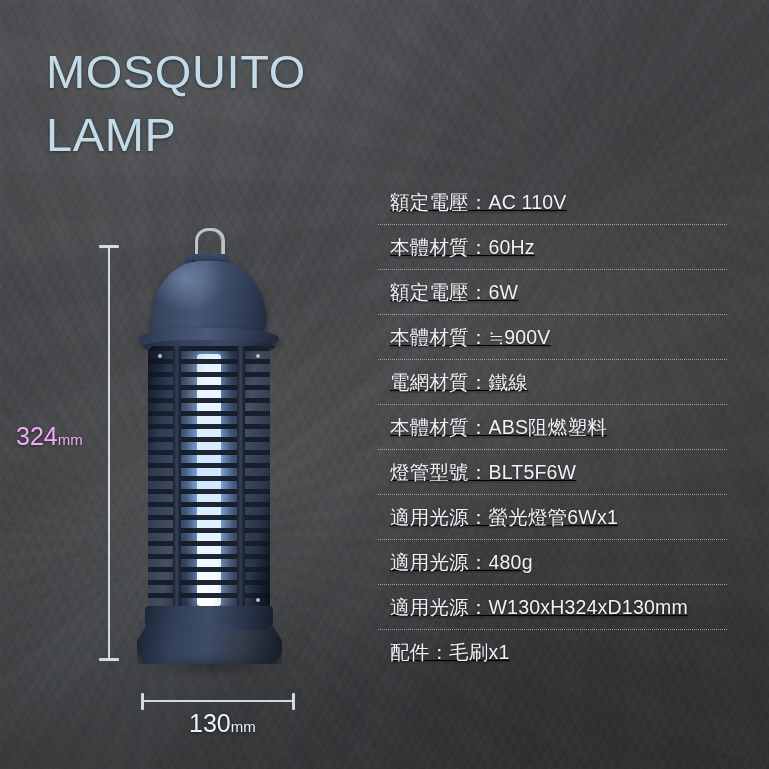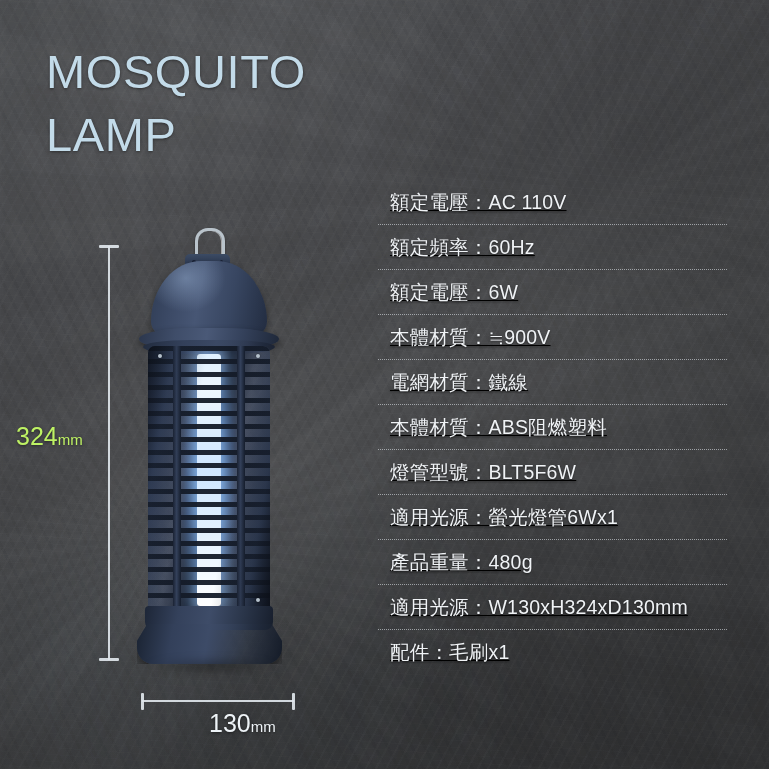--- a/index.html
+++ b/index.html
@@ -269,21 +269,21 @@
     background: #dfe6ec;
     opacity: 0.92;
     border-radius: 1px;
   }
   .dim-v-cap.top { top: 245px; }
   .dim-v-cap.bot { top: 658px; }
   .dim-v-label {
     position: absolute;
     left: 16px;
     top: 422px;
-    color: #bef264;
+    color: #f0abfc;
     white-space: nowrap;
     text-shadow: 0 1px 3px rgba(0,0,0,0.5);
   }
   .dim-v-label .num { font-size: 25px; }
   .dim-v-label .unit { font-size: 15px; }
 
   .dim-h-line {
     position: absolute;
     left: 142px;
     top: 700px;
@@ -304,21 +304,21 @@
   .dim-h-cap.l { left: 141px; }
   .dim-h-cap.r { left: 292px; }
   .dim-h-label {
     position: absolute;
     left: 189px;
     top: 709px;
     color: #eef3f7;
     white-space: nowrap;
     text-shadow: 0 1px 3px rgba(0,0,0,0.5);
   }
-  .dim-h-label .num { font-size: 25px; margin-left: 20px; }
+  .dim-h-label .num { font-size: 25px; }
   .dim-h-label .unit { font-size: 15px; }
 
   
   #spec-table {
     position: absolute;
     left: 378px;
     top: 180px;
     width: 349px;
     text-decoration: underline;
   }
@@ -392,42 +392,42 @@
   <div class="dim-h-cap r"></div>
   <div class="dim-h-label">
     <span class="num">130</span><span class="unit">mm</span>
   </div>
 
   <div id="spec-table">
     <div class="spec-row">
         <div class="spec-text">額定電壓：AC 110V</div>
       </div>
     <div class="spec-row">
-        <div class="spec-text">額定頻率：60Hz</div>
+        <div class="spec-text">本體材質：60Hz</div>
       </div>
     <div class="spec-row">
         <div class="spec-text">額定電壓：6W</div>
       </div>
     <div class="spec-row">
         <div class="spec-text">本體材質：≒900V</div>
       </div>
     <div class="spec-row">
         <div class="spec-text">電網材質：鐵線</div>
       </div>
     <div class="spec-row">
         <div class="spec-text">本體材質：ABS阻燃塑料</div>
       </div>
     <div class="spec-row">
         <div class="spec-text">燈管型號：BLT5F6W</div>
       </div>
     <div class="spec-row">
         <div class="spec-text">適用光源：螢光燈管6Wx1</div>
       </div>
     <div class="spec-row">
-        <div class="spec-text">產品重量：480g</div>
+        <div class="spec-text">適用光源：480g</div>
       </div>
     <div class="spec-row">
         <div class="spec-text">適用光源：W130xH324xD130mm</div>
       </div>
     <div class="spec-row">
         <div class="spec-text">配件：毛刷x1</div>
       </div>
   </div>
 
 </div>

